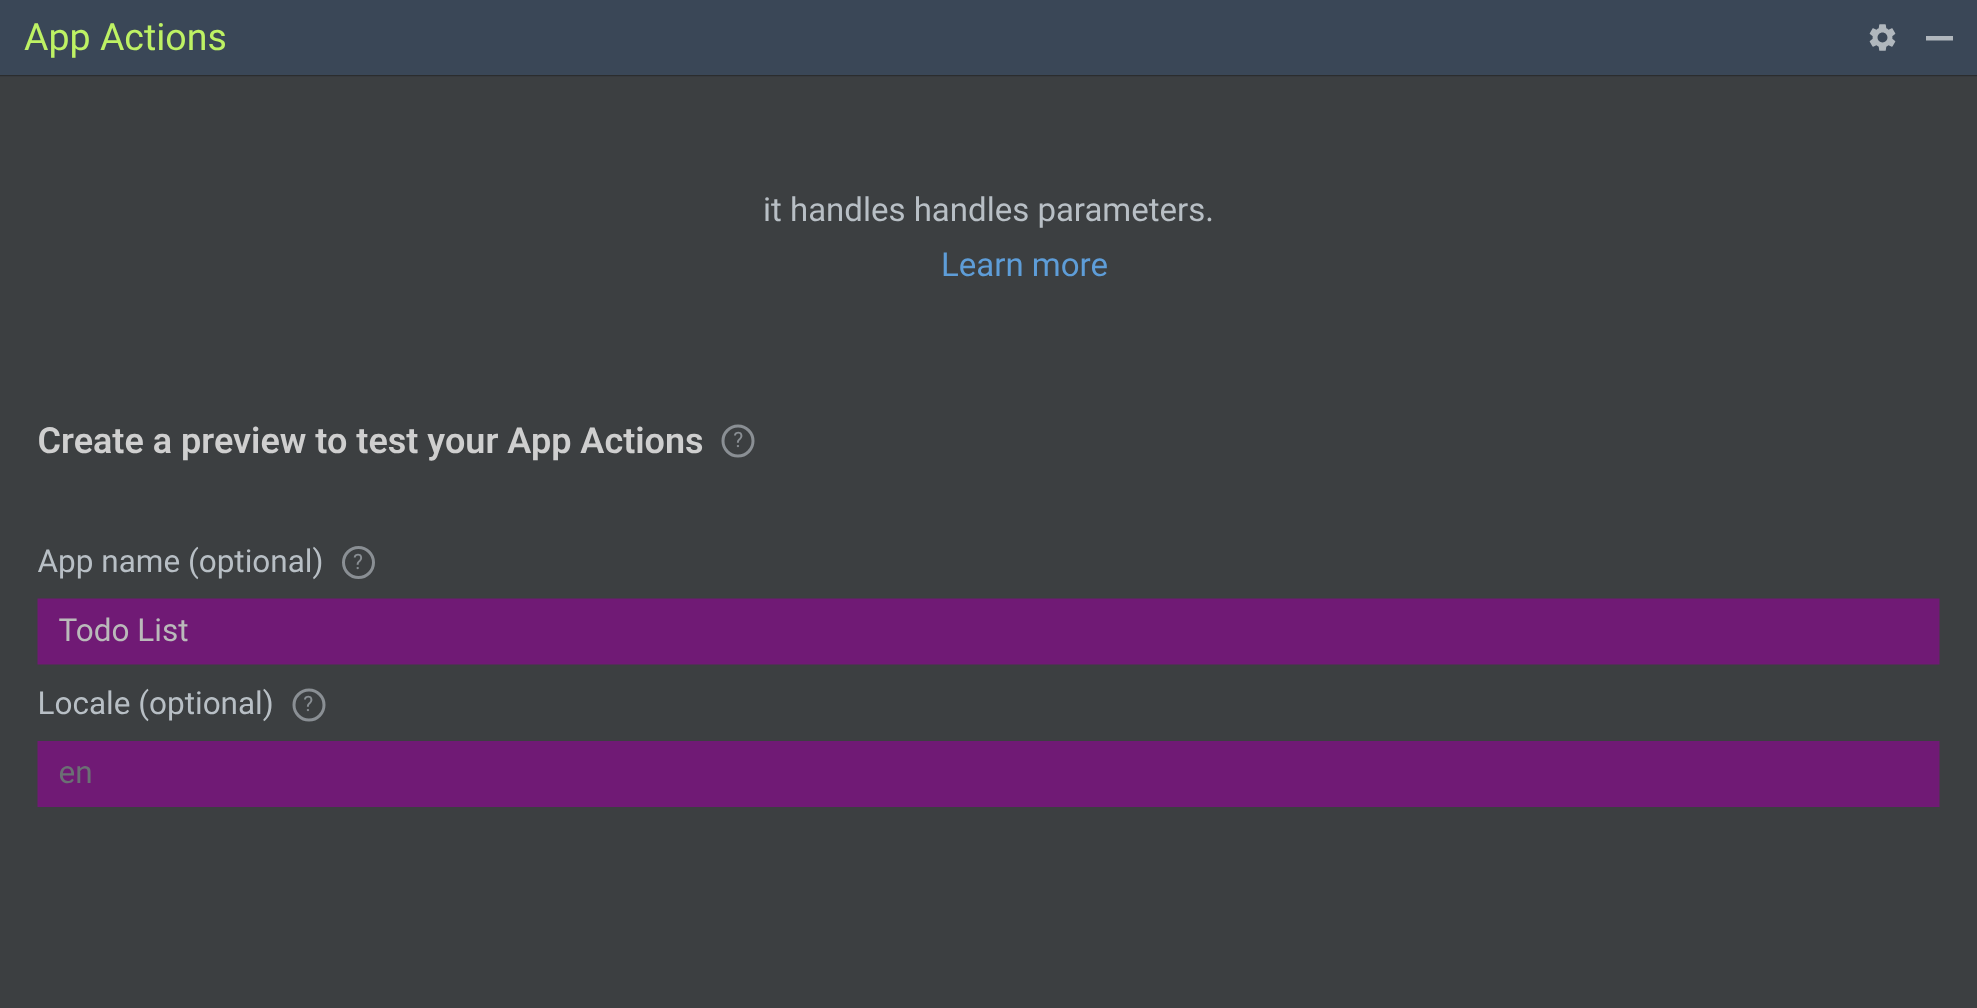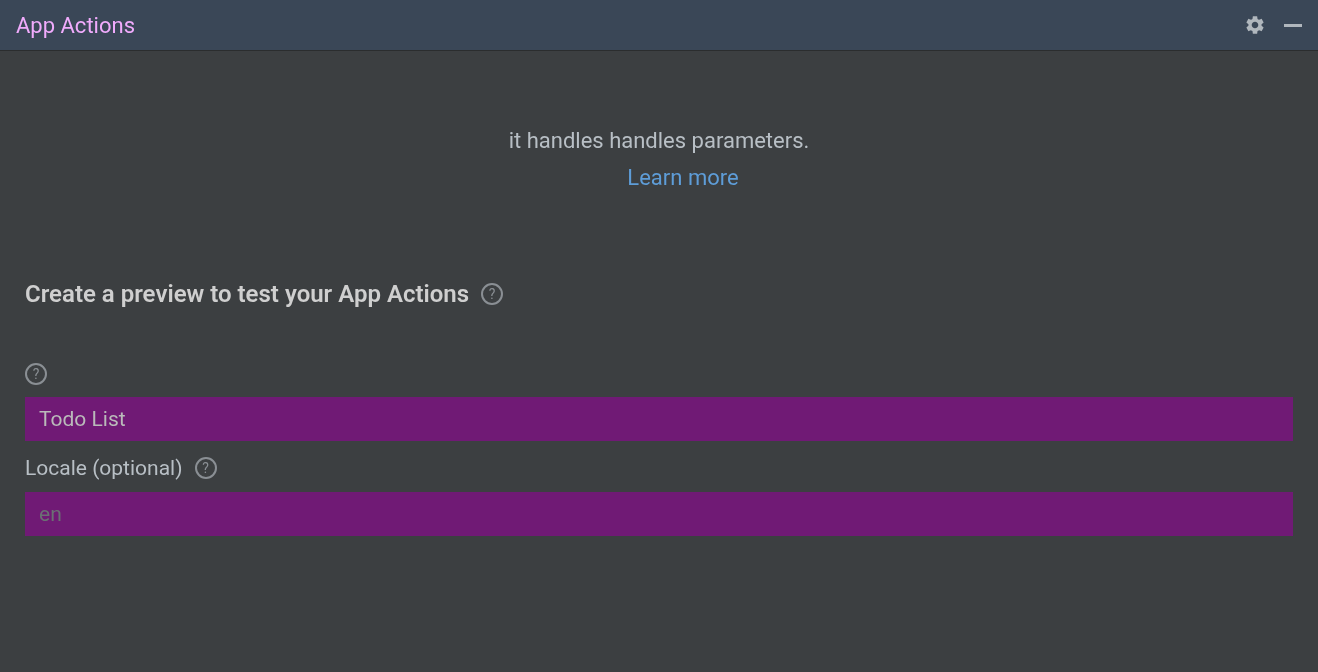--- a/index.html
+++ b/index.html
@@ -21,22 +21,22 @@
       background: #3a4757;
       height: 51px;
       display: flex;
       align-items: center;
       justify-content: space-between;
       padding: 0 16px;
       border-bottom: 1px solid #2b2d2e;
     }
     
     .titlebar-title {
-      color: #f0abfc;
-      font-size: 22px;
+      color: #bef264;
+      font-size: 25px;
     }
     
     .titlebar-actions {
       display: flex;
       align-items: center;
       gap: 18px;
     }
     
     .titlebar-icon {
       width: 22px;
@@ -194,20 +194,21 @@
   </div>
 
   <div class="form-section">
     <div class="section-heading">
       <div class="section-heading-text">Create a preview to test your App Actions</div>
       <div class="help-icon">?</div>
     </div>
 
     <div class="field-row">
       <div class="field-label-row">
+        <div class="field-label">App name (optional)</div>
         <div class="help-icon">?</div>
       </div>
       <input type="text" class="text-input" value="Todo List" style="">
     </div>
 
     <div class="field-label-row">
       <div class="field-label">Locale (optional)</div>
       <div class="help-icon">?</div>
     </div>
 

